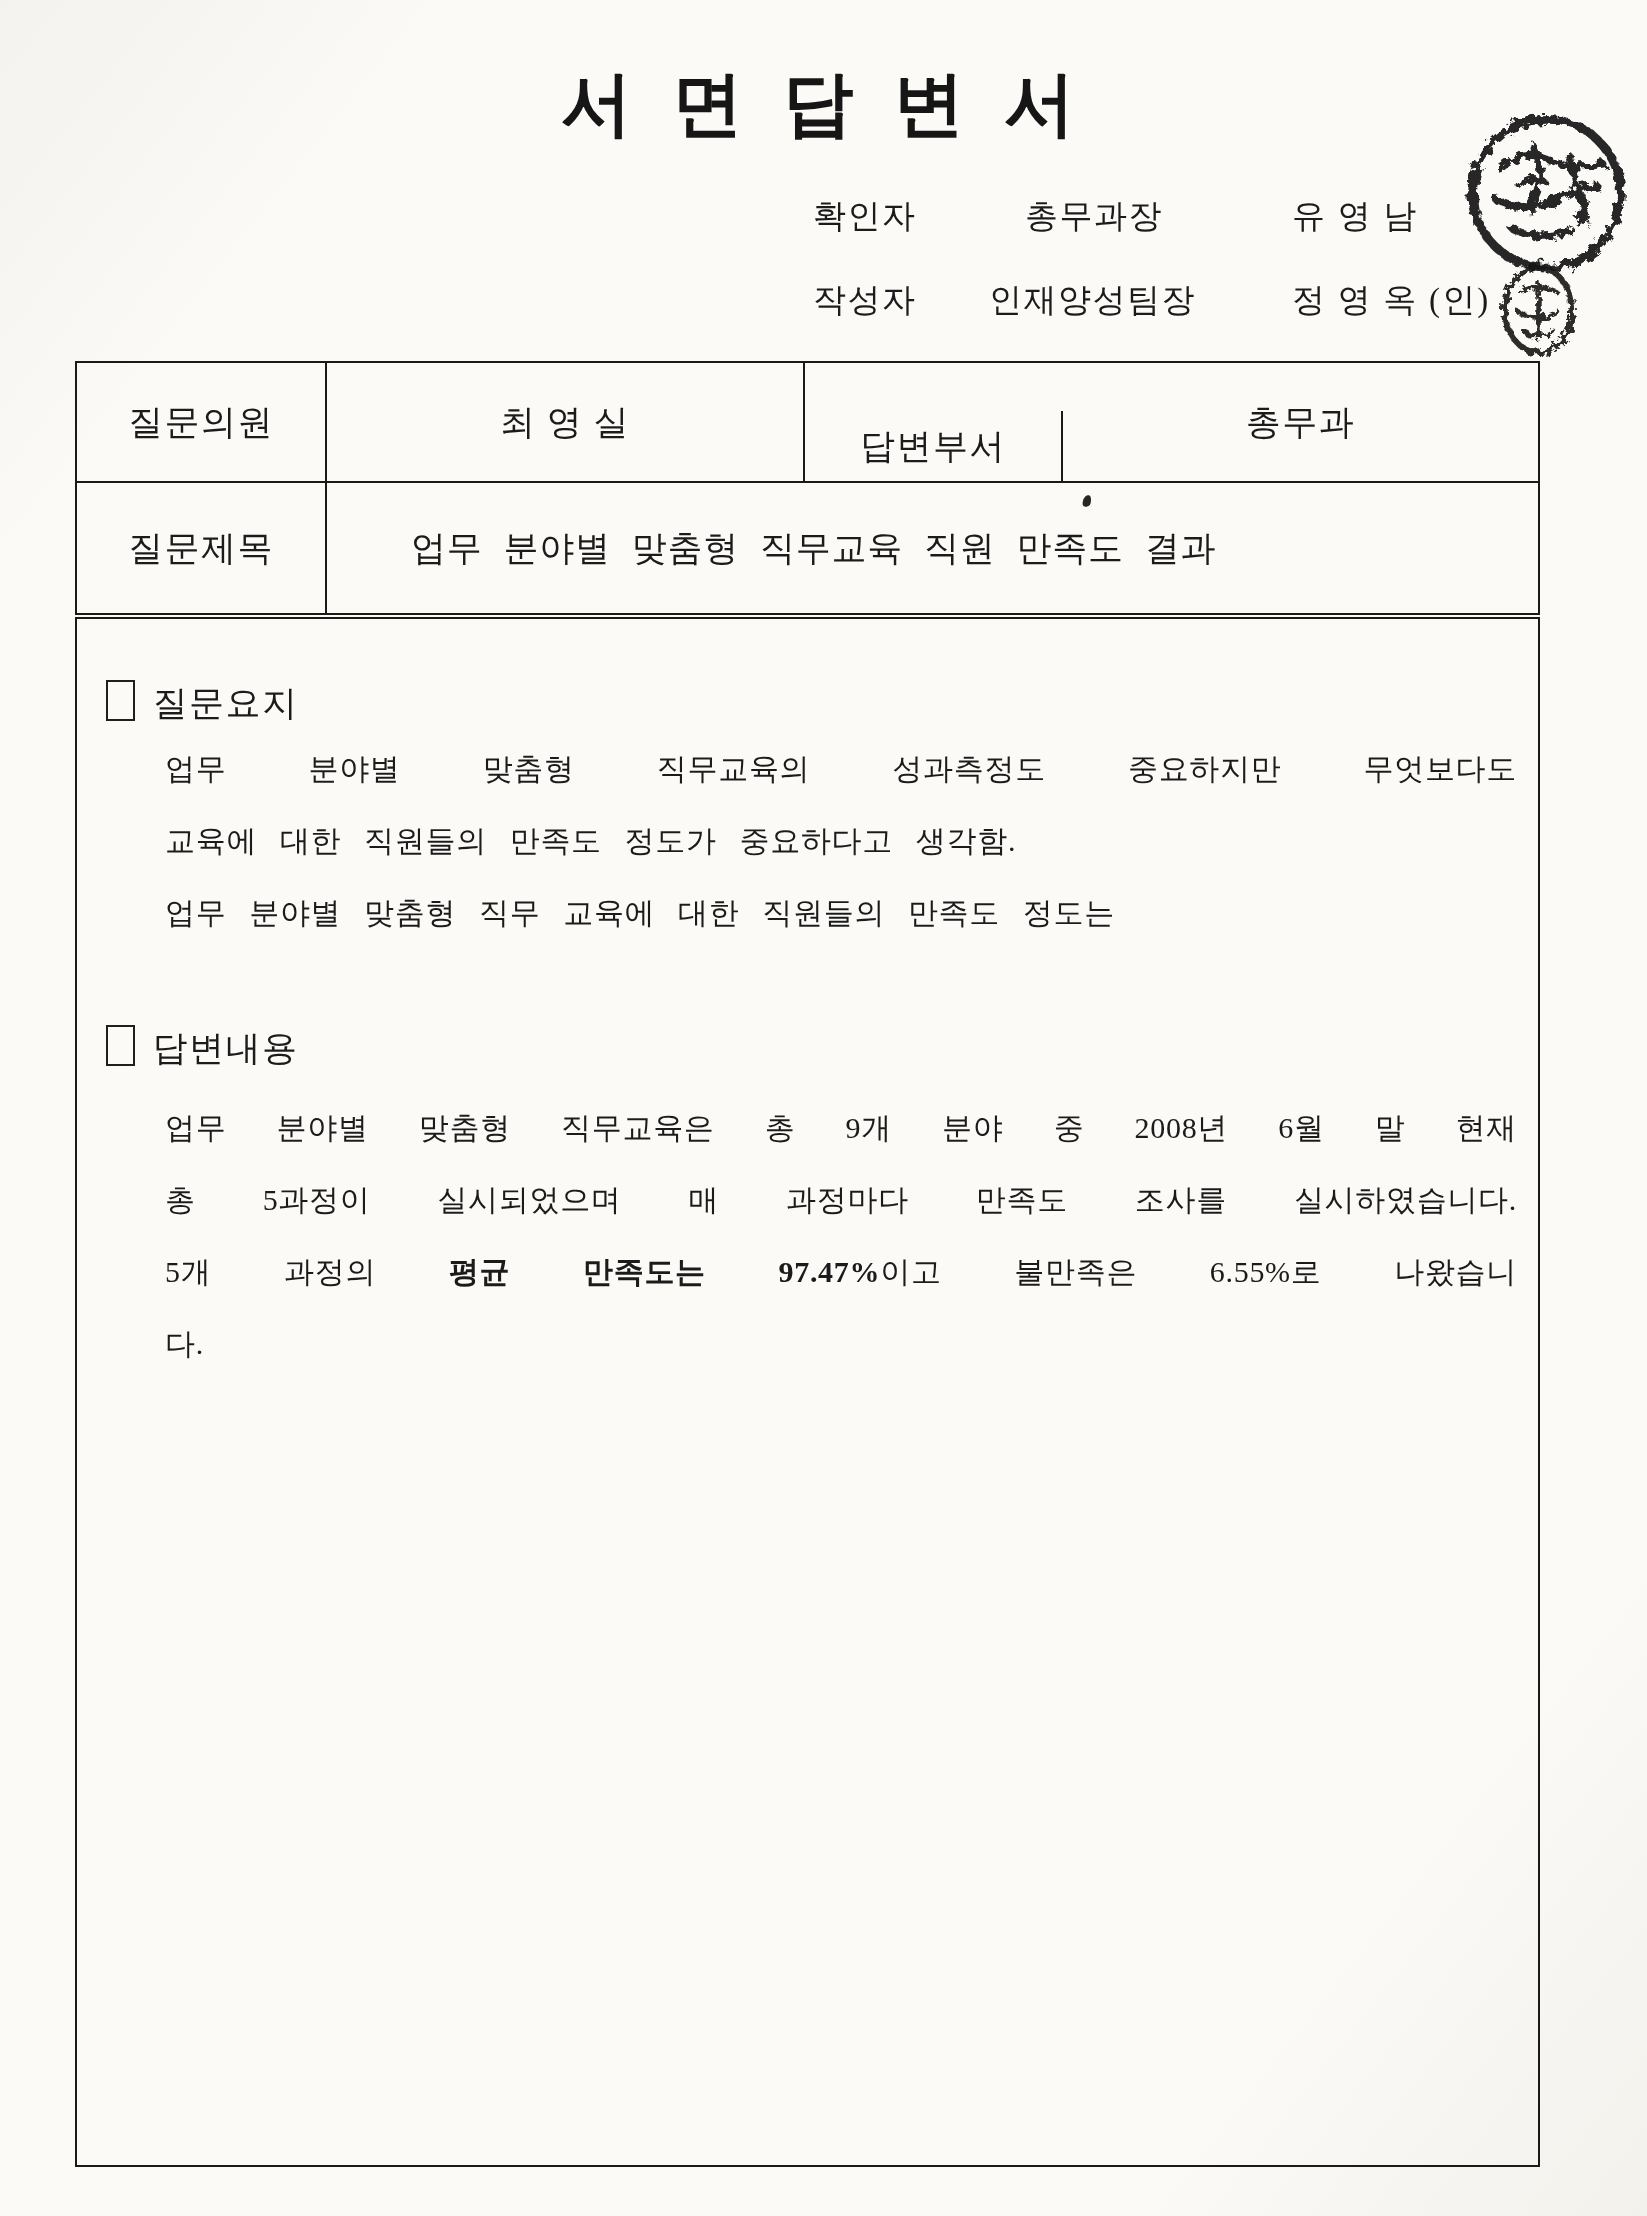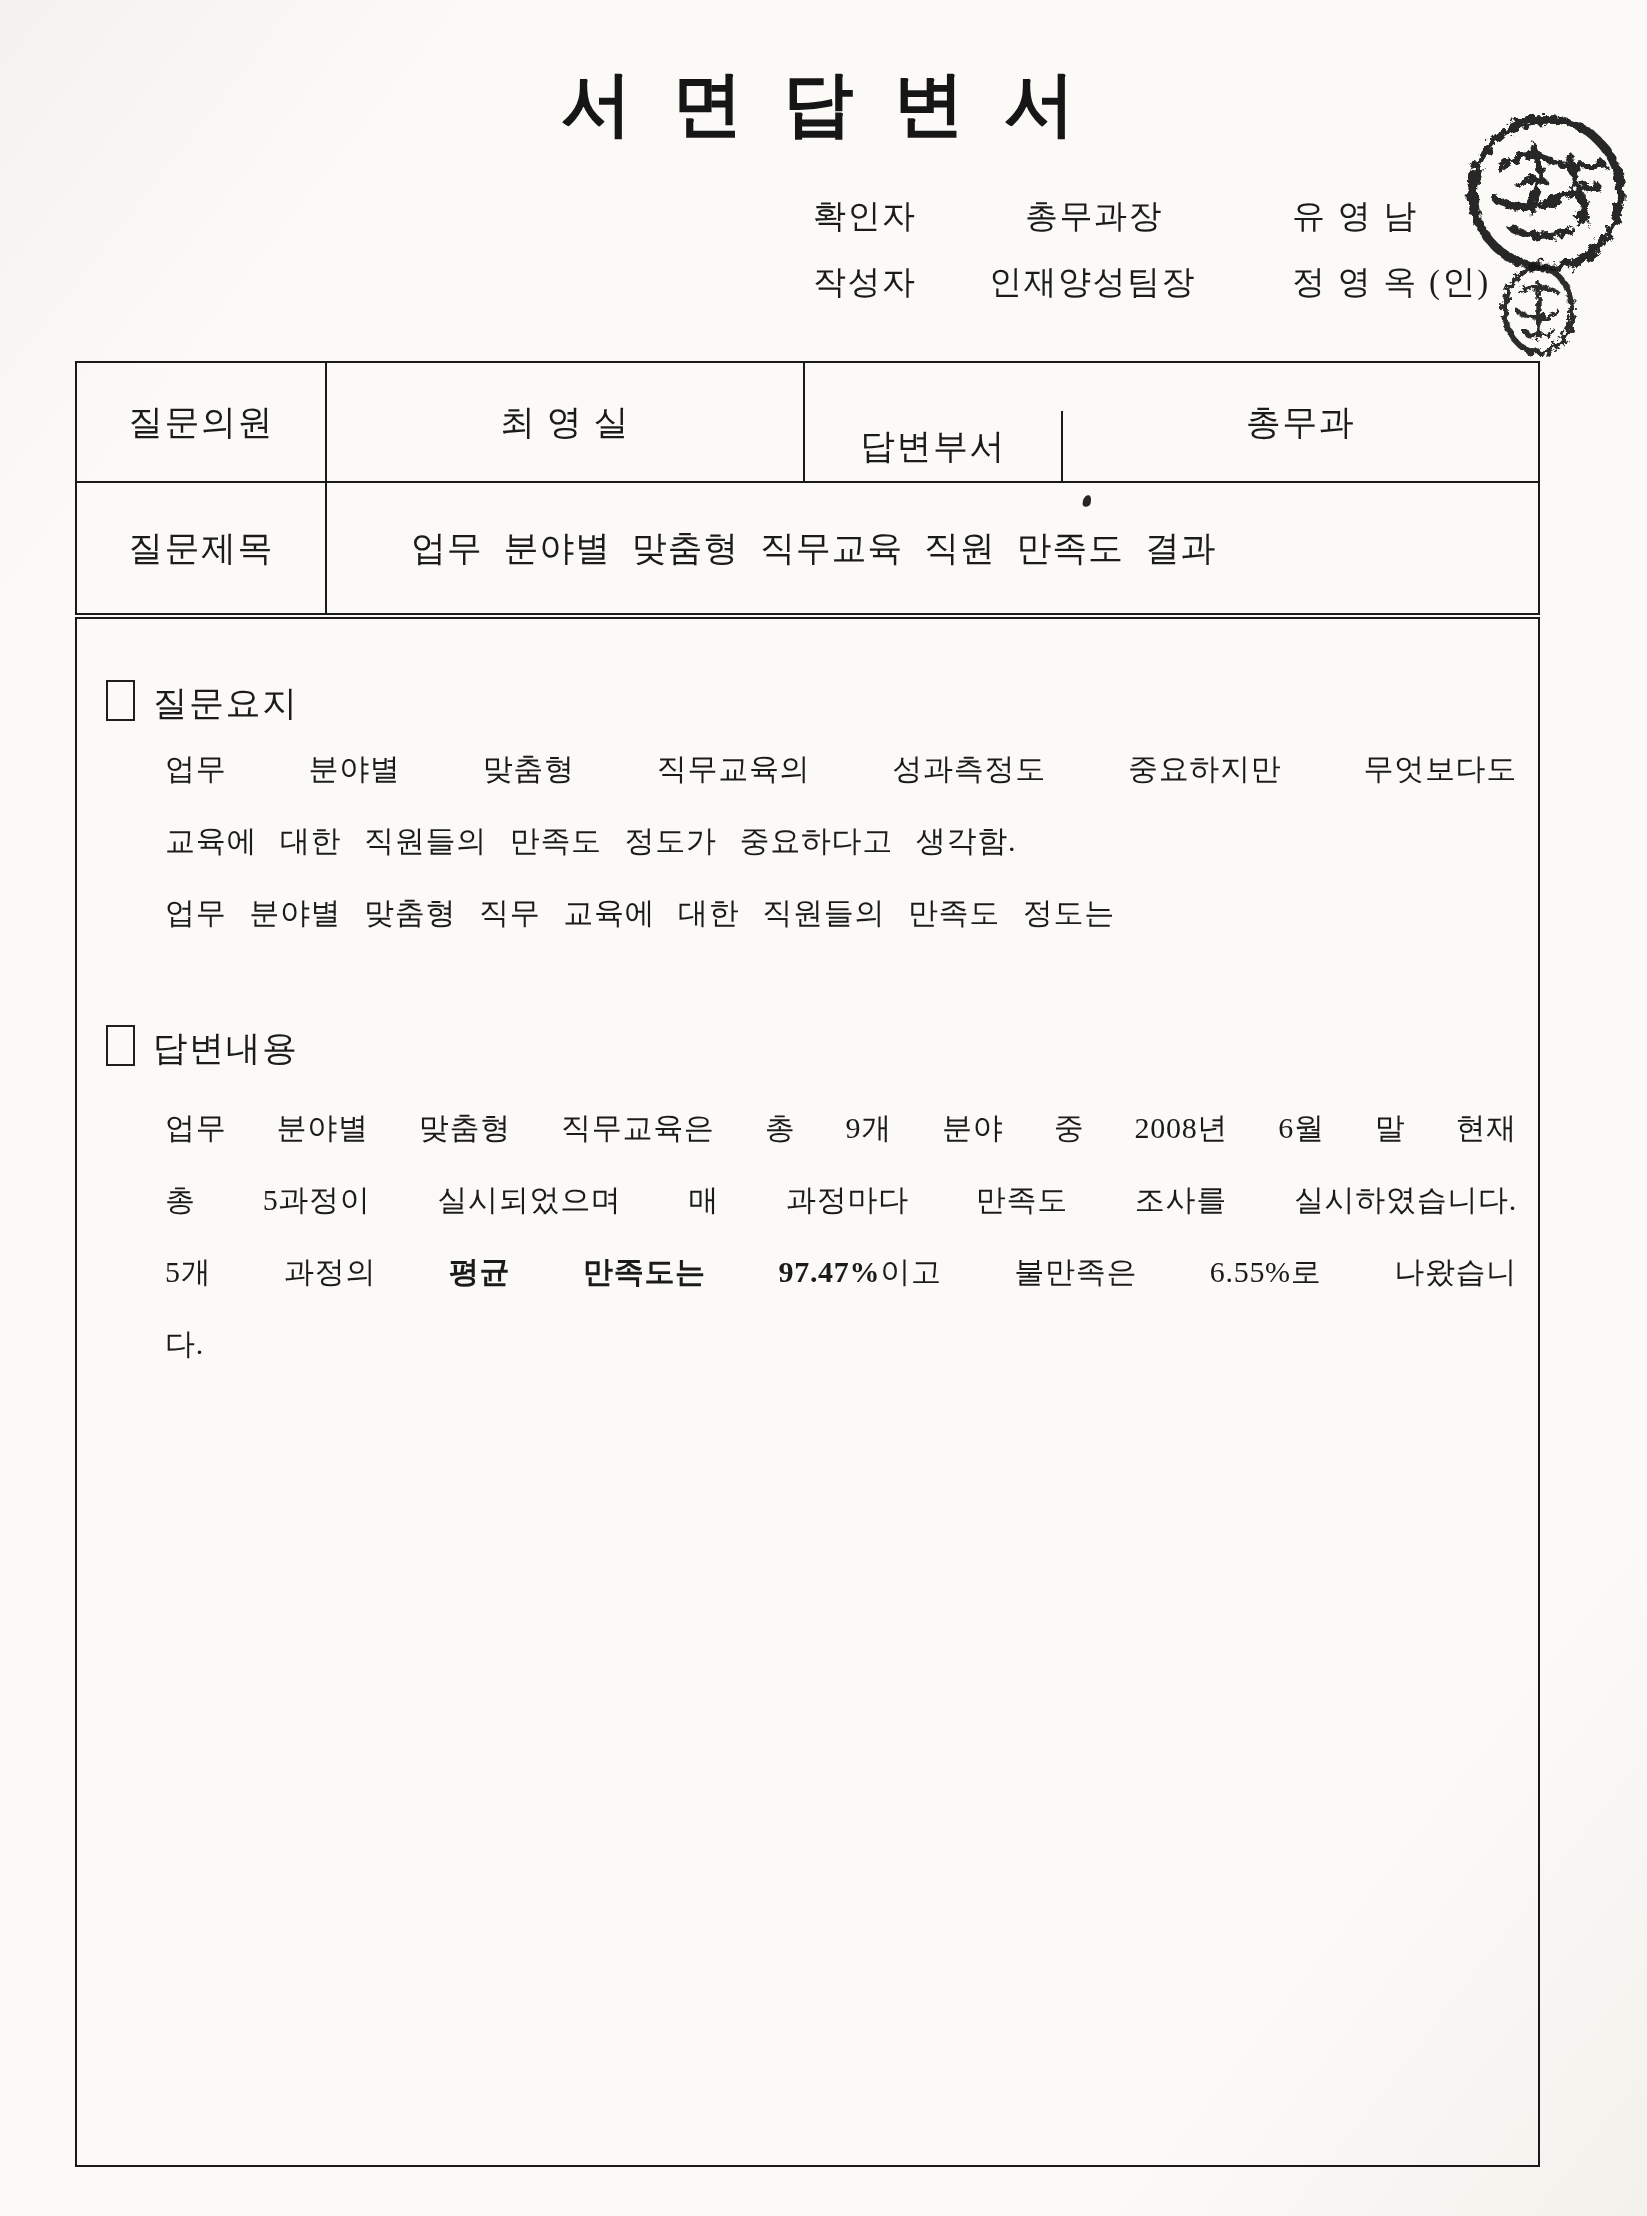--- a/index.html
+++ b/index.html
@@ -21,21 +21,21 @@
     position:absolute; top:57px; left:0; width:100%;
     text-align:center;
     font-size:71px; font-weight:700;
     letter-spacing:11px;
     color:#161616;
   }
 
   
   .approval { position:absolute; left:813px; top:194px; width:818px; font-size:33px; }
   .approval-row { position:relative; height:53px; }
-  .approval-row + .approval-row { margin-top:13px; }
+  .approval-row + .approval-row { margin-top:31px; }
   .approval-row .lbl  { position:absolute; left:0;   letter-spacing:1.5px; }
   .approval-row.r1 .role { position:absolute; left:212px; letter-spacing:1.5px; }
   .approval-row.r2 .role { position:absolute; left:176px; letter-spacing:1.5px; }
   .approval-row .nm   { position:absolute; left:479px; letter-spacing:2.2px; white-space:nowrap; }
 
   
   .stamp-large { position:absolute; left:1458px; top:107px; width:177px; height:177px; z-index:5; opacity:.92; }
   .stamp-small { position:absolute; left:1496px; top:261px; width:85px; height:98px; z-index:5; opacity:.9; }
 
   

